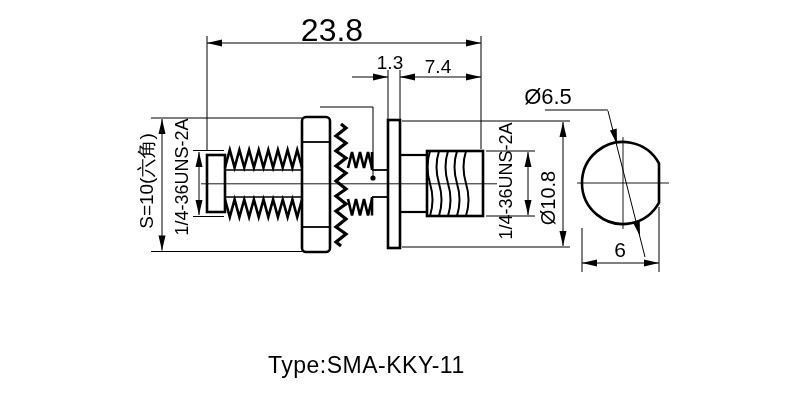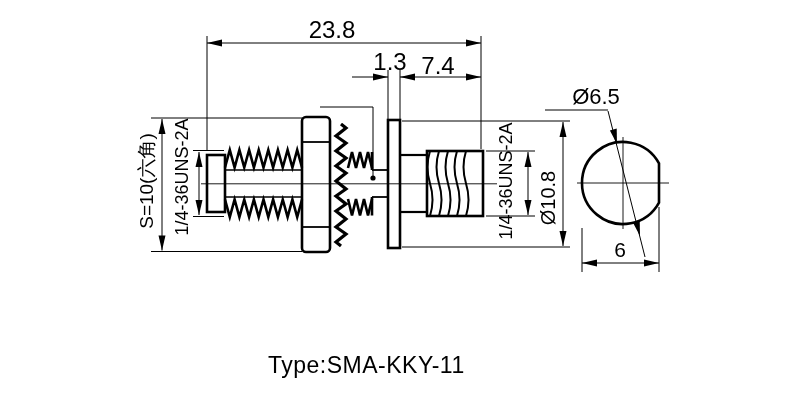--- a/index.html
+++ b/index.html
@@ -5,22 +5,22 @@
   html,body{margin:0;padding:0;background:#ffffff;}
   .canvas{
     position:relative;width:800px;height:400px;background:#ffffff;overflow:hidden;
     font-family:"Liberation Sans","DejaVu Sans",sans-serif;color:#000;
   }
   .canvas svg{position:absolute;left:0;top:0;}
   .lbl{position:absolute;white-space:nowrap;color:#000;line-height:1;}
   .clabel{transform:translate(-50%,-50%);}
   .vlabel{transform:translate(-50%,-50%) rotate(-90deg);}
   .llabel{}
-  .fs26{font-size:24px;}
-  .fs24{font-size:24px;}
+  .fs26{font-size:32px;}
+  .fs24{font-size:19px;}
   .fs22{font-size:22px;}
   .fs21{font-size:21px;}
   .fs20{font-size:20px;}
   .fs19{font-size:19px;}
   .fs18{font-size:18px;}
   .fs23{font-size:23px;letter-spacing:0.5px;}
 </style>
 </head>
 <body>
 
@@ -160,20 +160,20 @@
 
 
   <span class="lbl vlabel fs19" style="left:146px;top:181px;">S=10(六角)</span>
 
   <span class="lbl vlabel fs18" style="left:182px;top:177px;">1/4-36UNS-2A</span>
 
   <span class="lbl vlabel fs18" style="left:506px;top:181px;">1/4-36UNS-2A</span>
 
   <span class="lbl vlabel fs20" style="left:548px;top:198px;">Ø10.8</span>
 
-  <span class="lbl clabel fs22" style="left:596px;top:97px;">Ø6.5</span>
+  <span class="lbl clabel fs22" style="left:548px;top:97px;">Ø6.5</span>
 
   <span class="lbl clabel fs21" style="left:620px;top:249px;">6</span>
 
 
   <span class="lbl llabel fs23" style="left:268px;top:354px;">Type:SMA-KKY-11</span>
 
 </div>
 
 </body></html>

